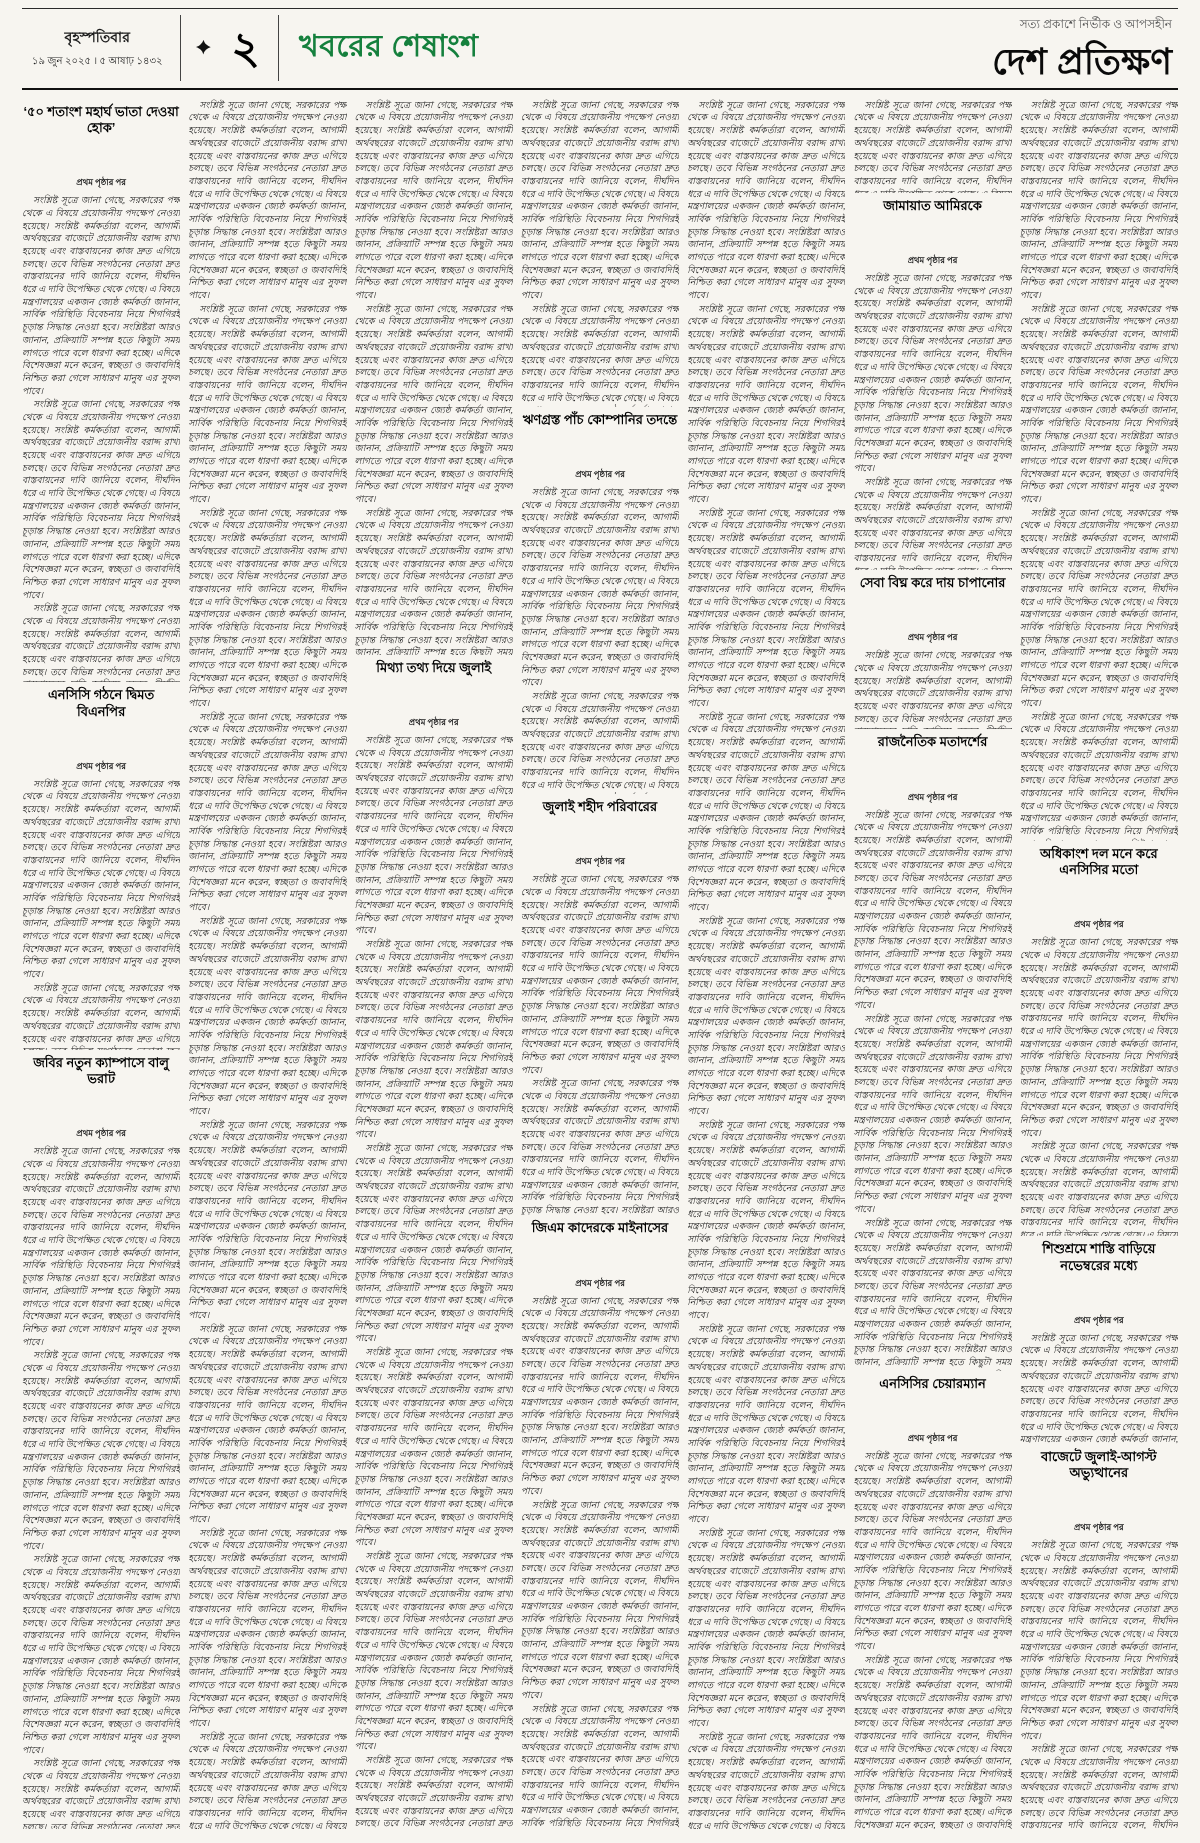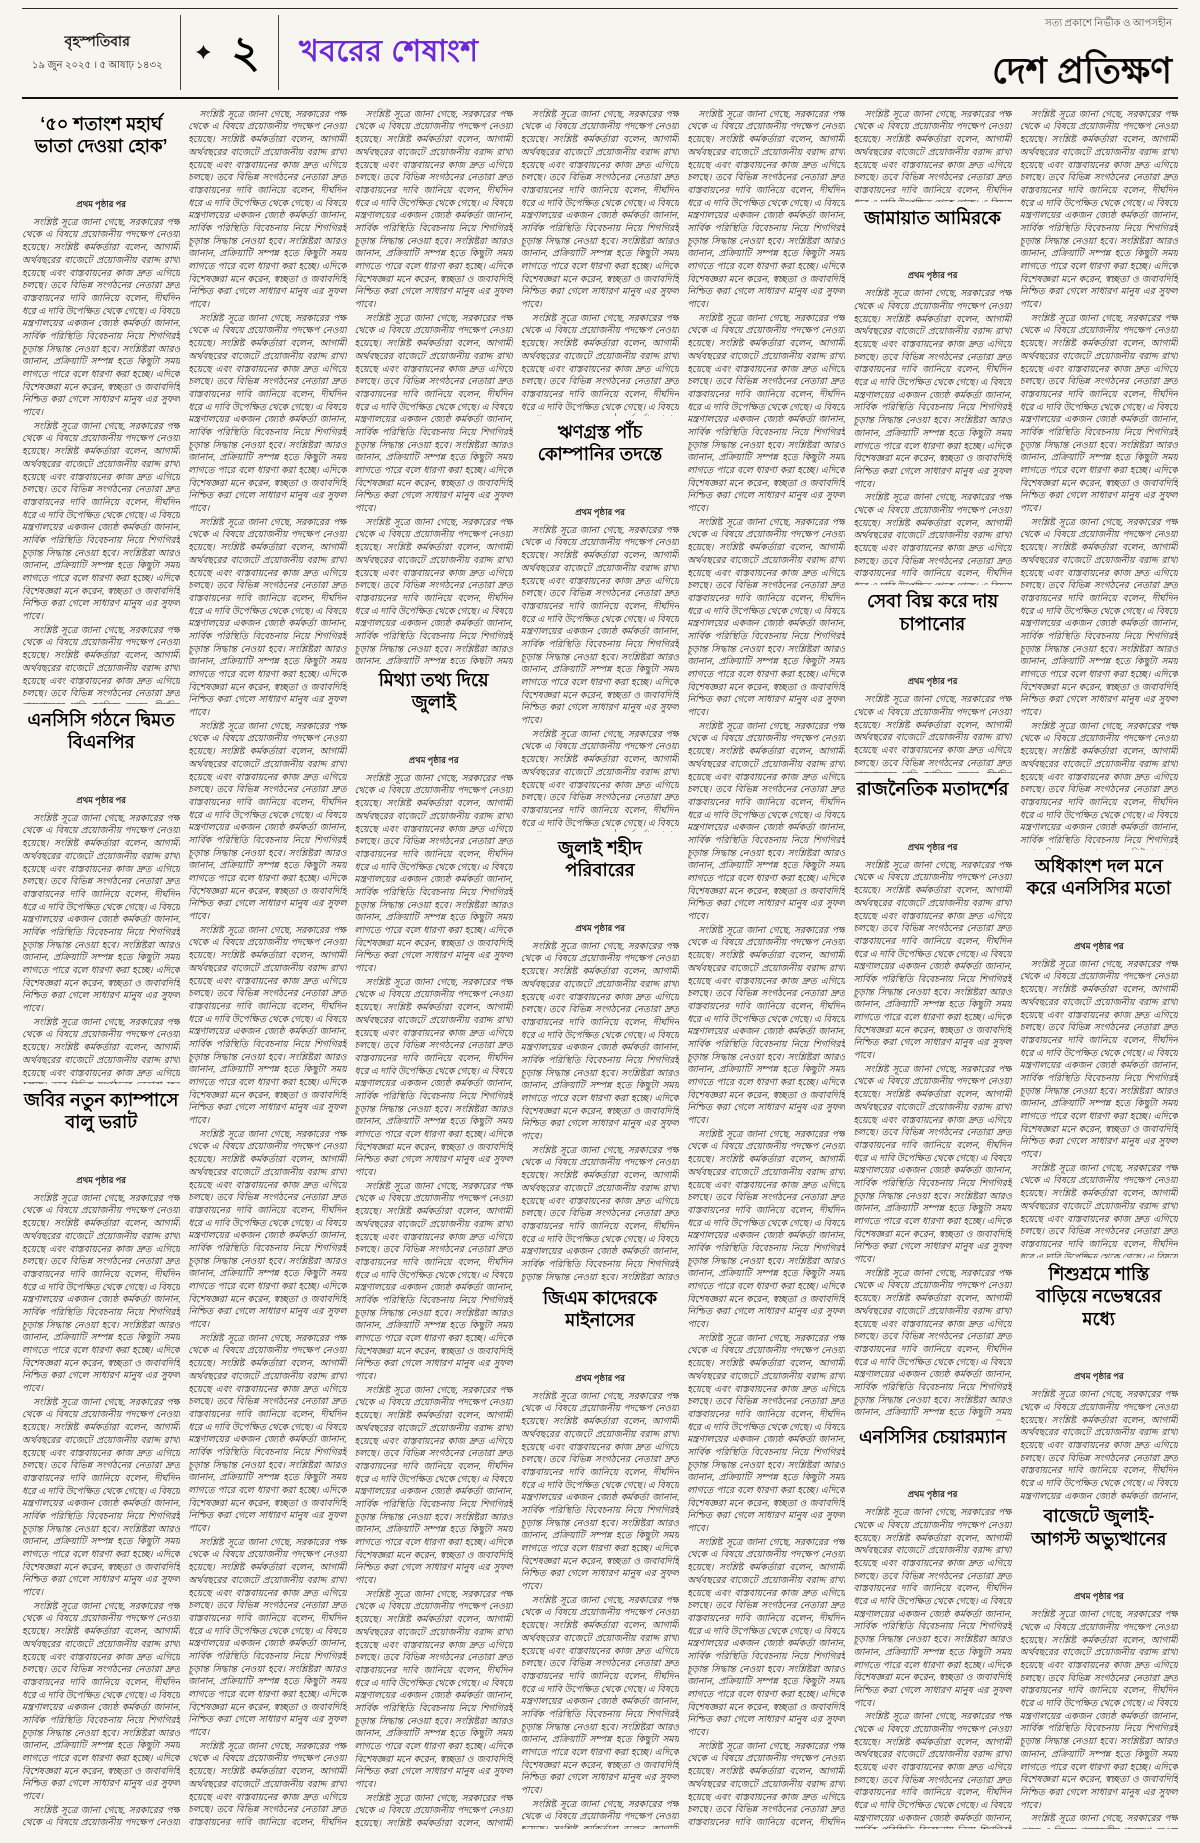--- a/index.html
+++ b/index.html
@@ -30,44 +30,44 @@
   .dateline { font-size:10px; margin-top:3px; color:#222; }
   .vr { width:1px; align-self:stretch; background:#444; }
   .ornament { font-size:20px; color:#111; padding:0 2px; }
   .pagenum {
     font-family:"Liberation Sans", sans-serif;
     font-weight:bold; font-size:44px; line-height:1; color:#000;
     padding:0 6px;
   }
   .section-title {
     font-family:"Liberation Sans", sans-serif;
-    font-weight:bold; font-size:30px; color:#6d28d9;
+    font-weight:bold; font-size:30px; color:#15803d;
     padding:0 8px; letter-spacing:.5px;
   }
   .masthead { margin-left:auto; text-align:right; padding-right:2px; }
-  .masthead-tagline { font-size:10px; color:#555; margin-bottom:20px; }
+  .masthead-tagline { font-size:12px; color:#555; margin-bottom:8px; }
   .masthead-name {
     font-family:"Liberation Sans", sans-serif;
     font-weight:bold; font-size:36px; line-height:1.05; color:#0a0a0a;
   }
   
   .columns {
     flex:1 1 auto;
     display:flex; gap:8px;
     padding-top:9px;
     overflow:hidden;
   }
   .col {
     flex:1 1 0; min-width:0;
     display:flex; flex-direction:column;
     overflow:hidden;
   }
   .headline {
     font-family:"Liberation Sans", sans-serif;
-    font-weight:bold; font-size:18px; line-height:1.25;
+    font-weight:bold; font-size:13px; line-height:1.25;
     text-align:center; color:#000;
     padding:5px 1px 2px 1px;
     flex:0 0 auto;
   }
   .kicker {
     font-size:8.5px; font-weight:bold; text-align:center;
     color:#222; padding-bottom:4px; flex:0 0 auto;margin-top:38px;
   }
   .body {
     font-size:9.2px; line-height:1.38; text-align:justify;

